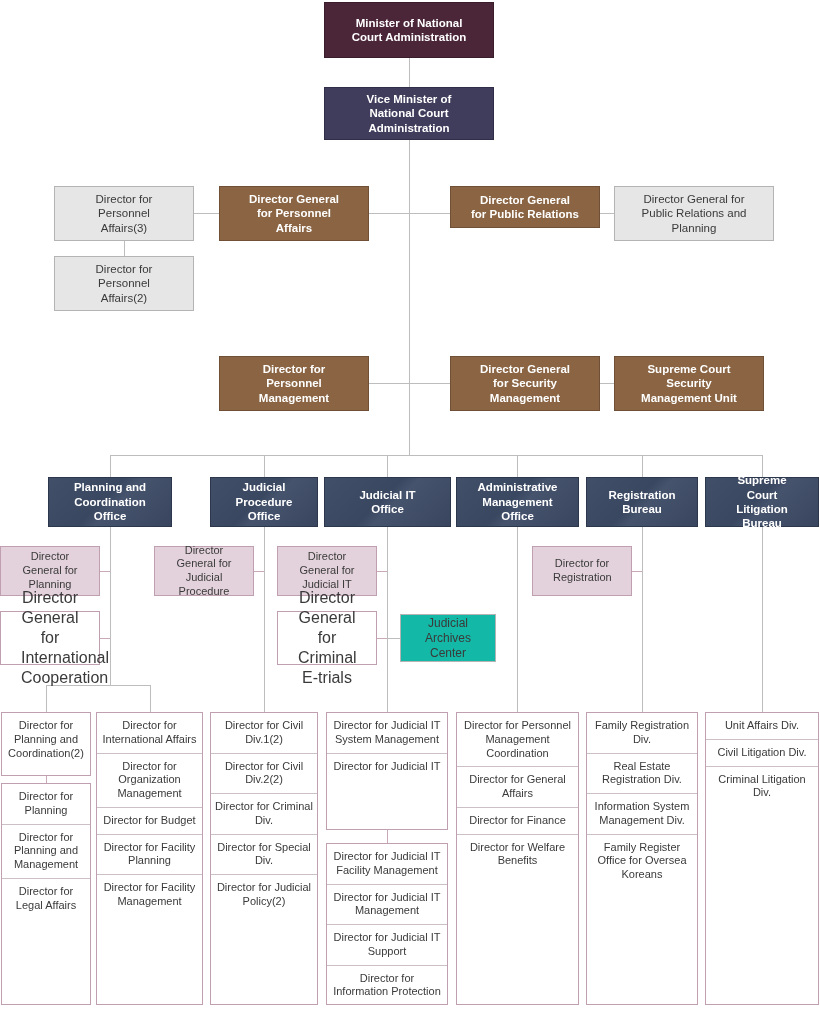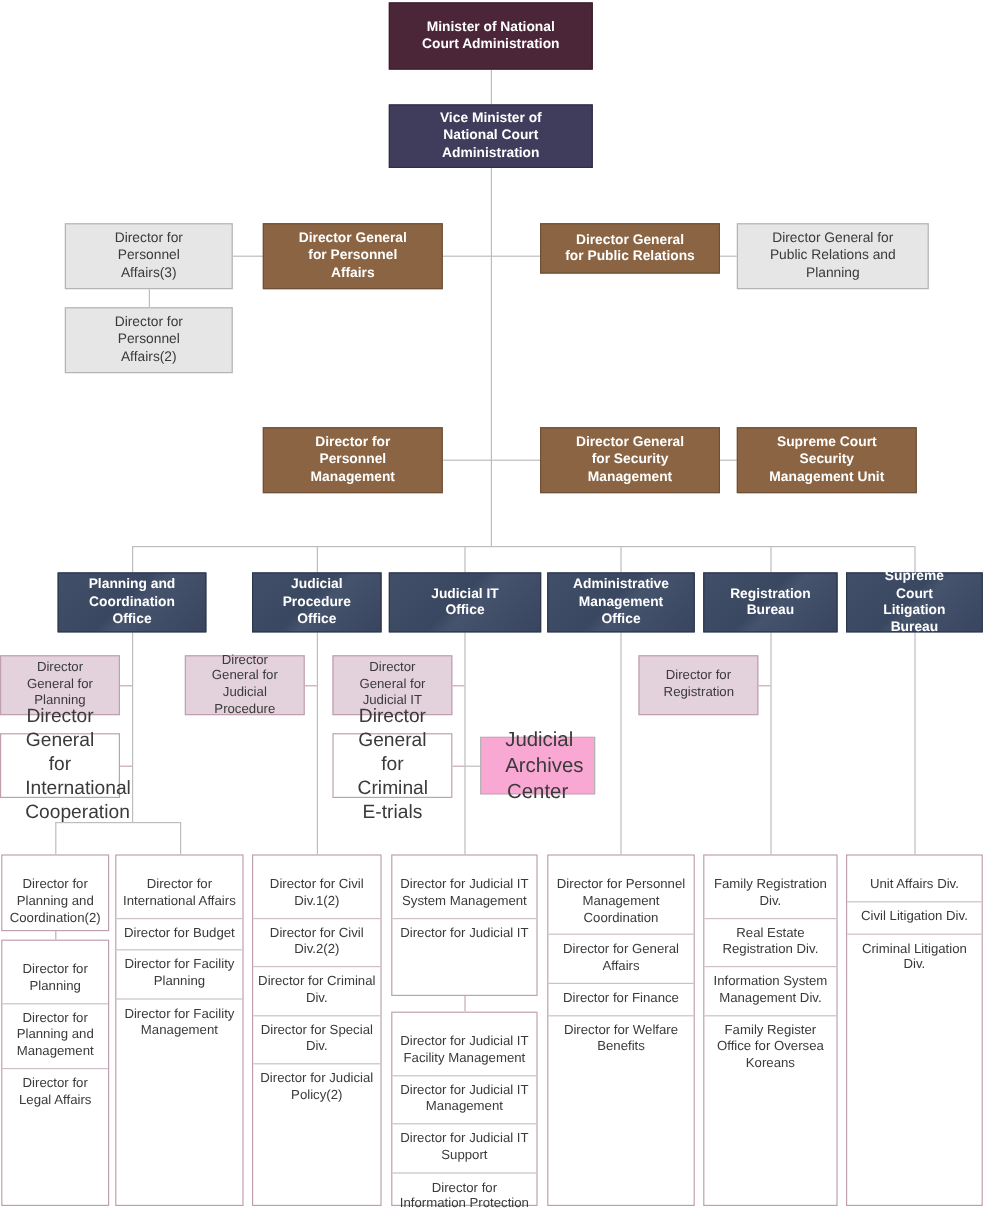--- a/index.html
+++ b/index.html
@@ -84,44 +84,44 @@
     color: #3a3a3a;
     font-size: 11px;
   }
   .n-white {
     background: #ffffff;
     border: 1px solid #c0a0b0;
     color: #3a3a3a;
     font-size: 16px;
   }
   .n-plain {
-    background: #f9a8d4;
+    background: #14b8a6;
     border: 1px solid #b4b4b4;
     color: #3a3a3a;
-    font-size: 17px;
+    font-size: 12px;
   }
 
   
   .listbox {
     position: absolute;
     box-sizing: border-box;
     background: #ffffff;
     border: 1px solid #c0a0b0;
     padding: 0;
   }
   .listbox .item {
     box-sizing: border-box;
     text-align: center;
     font-size: 11px;
     line-height: 1.25;
     color: #3a3a3a;
     padding: 6px 4px;
     border-top: 1px solid #ccc0c6;
   }
-  .listbox .item:first-child { border-top: none; margin-top: 12px; }
+  .listbox .item:first-child { border-top: none; }
 </style>
 </head>
 <body>
 
 <div id="chart">
 
   <div class="ln v" style="left:409px; top:58px; height:29px;"></div>
   <div class="ln v" style="left:409px; top:140px; height:315px;"></div>
 
   <div class="ln h" style="left:194px; top:213px; width:215px;"></div>
@@ -256,20 +256,21 @@
   </div>
 
   <div class="listbox" style="left:1px; top:783px; width:90px; height:222px;">
     <div class="item">Director for Planning</div>
     <div class="item">Director for Planning and Management</div>
     <div class="item">Director for Legal Affairs</div>
   </div>
 
   <div class="listbox" style="left:96px; top:712px; width:107px; height:293px;">
     <div class="item">Director for International Affairs</div>
+    <div class="item">Director for Organization Management</div>
     <div class="item">Director for Budget</div>
     <div class="item">Director for Facility Planning</div>
     <div class="item">Director for Facility Management</div>
   </div>
 
   <div class="listbox" style="left:210px; top:712px; width:108px; height:293px;">
     <div class="item">Director for Civil Div.1(2)</div>
     <div class="item">Director for Civil Div.2(2)</div>
     <div class="item">Director for Criminal Div.</div>
     <div class="item">Director for Special Div.</div>

